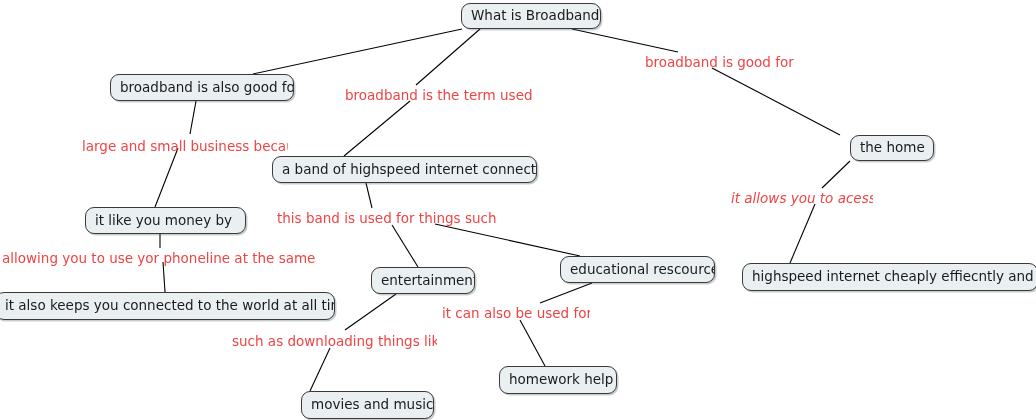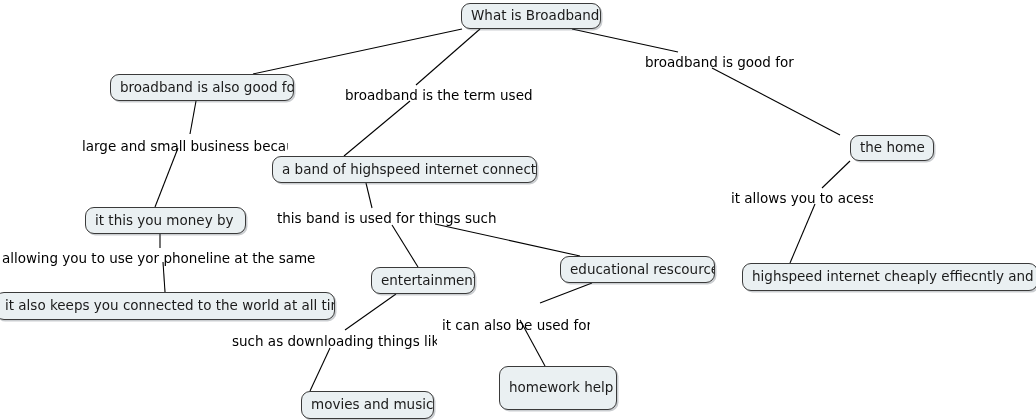--- a/index.html
+++ b/index.html
@@ -36,21 +36,21 @@
     overflow: hidden;
     display: flex;
     align-items: center;
     padding: 0 9px;
     box-shadow: 1.5px 1.5px 0 rgba(80, 90, 100, 0.30);
   }
   .link-label {
     position: absolute;
     white-space: nowrap;
     overflow: hidden;
-    color: #000000;
+    color: #ef4444;
     font-size: 13.5px;
     line-height: 1;
     background: transparent;
   }
 </style>
 </head>
 <body>
 
 <div id="canvas">
   <svg id="edge-layer" viewBox="0 0 1036 420" xmlns="http://www.w3.org/2000/svg">
@@ -80,44 +80,44 @@
       <div class="node" style="left: 110px; top: 74px; width: 184px; height: 27px;">
         <span>broadband is also good for</span>
       </div>
       <div class="node" style="left: 272px; top: 156px; width: 265px; height: 27px;">
         <span>a band of highspeed internet connection</span>
       </div>
       <div class="node" style="left: 814px; top: 135px; width: 84px; height: 26px; margin-left: 36px;">
         <span>the home</span>
       </div>
       <div class="node" style="left: 85px; top: 207px; width: 161px; height: 27px;">
-        <span>it this you money by</span>
+        <span>it like you money by</span>
       </div>
       <div class="node" style="left: -5px; top: 292px; width: 340px; height: 28px;">
         <span>it also keeps you connected to the world at all times</span>
       </div>
       <div class="node" style="left: 371px; top: 267px; width: 104px; height: 27px;">
         <span>entertainment</span>
       </div>
       <div class="node" style="left: 560px; top: 256px; width: 155px; height: 27px;">
         <span>educational rescources</span>
       </div>
       <div class="node" style="left: 742px; top: 263px; width: 296px; height: 28px;">
         <span>highspeed internet cheaply effiecntly and fast</span>
       </div>
-      <div class="node" style="left: 499px; top: 366px; width: 118px; height: 44px;">
+      <div class="node" style="left: 499px; top: 366px; width: 118px; height: 28px;">
         <span>homework help</span>
       </div>
       <div class="node" style="left: 253px; top: 391px; width: 133px; height: 28px; margin-left: 48px;">
         <span>movies and music</span>
       </div>
     </div>
   <div id="label-layer">
       <div class="link-label" style="left: 345px; top: 89px; width: 192px;">broadband is the term used for</div>
       <div class="link-label" style="left: 645px; top: 56px; width: 156px;">broadband is good for</div>
       <div class="link-label" style="left: 82px; top: 140px; width: 206px;">large and small business becaus</div>
       <div class="link-label" style="left: 2px; top: 252px; width: 315px;">allowing you to use yor phoneline at the same time</div>
       <div class="link-label" style="left: 277px; top: 212px; width: 219px;">this band is used for things such as</div>
-      <div class="link-label" style="left: 442px; top: 307px; width: 148px; margin-top: 12px;">it can also be used for</div>
+      <div class="link-label" style="left: 442px; top: 307px; width: 148px;">it can also be used for</div>
       <div class="link-label" style="left: 232px; top: 335px; width: 205px;">such as downloading things like</div>
-      <div class="link-label" style="left: 731px; top: 192px; width: 142px;">it allows you to acess</div>
+      <div class="link-label" style="left: 731px; top: 192px; width: 142px; font-style: italic;">it allows you to acess</div>
     </div>
 </div>
 
 </body></html>

